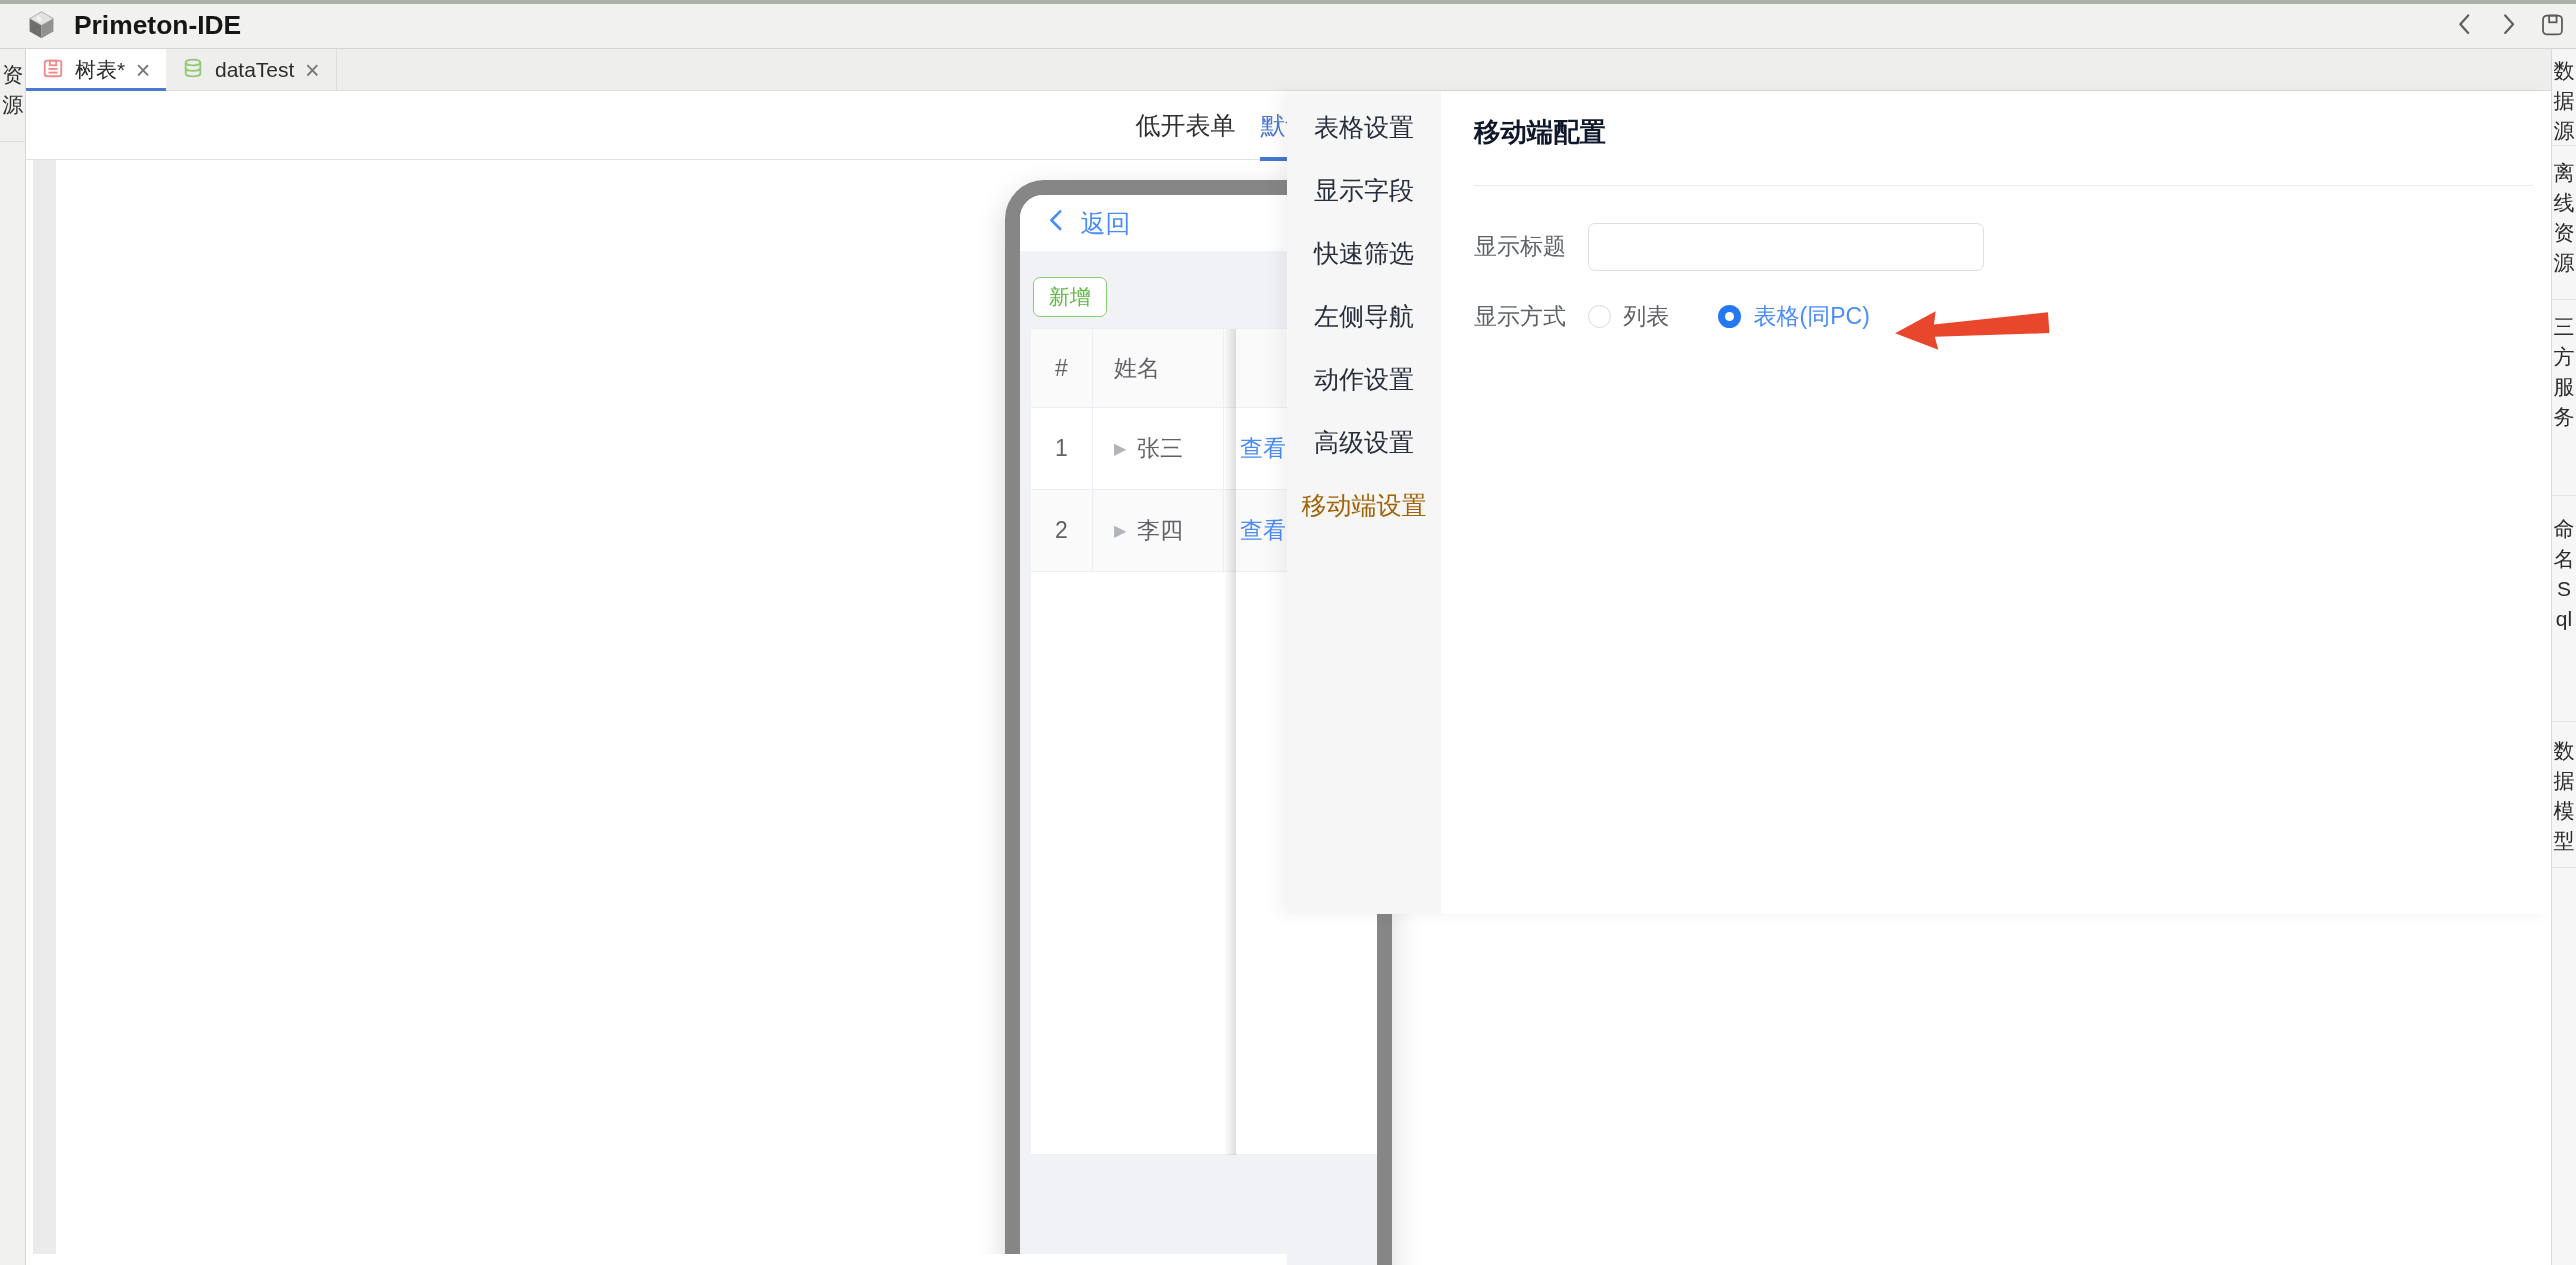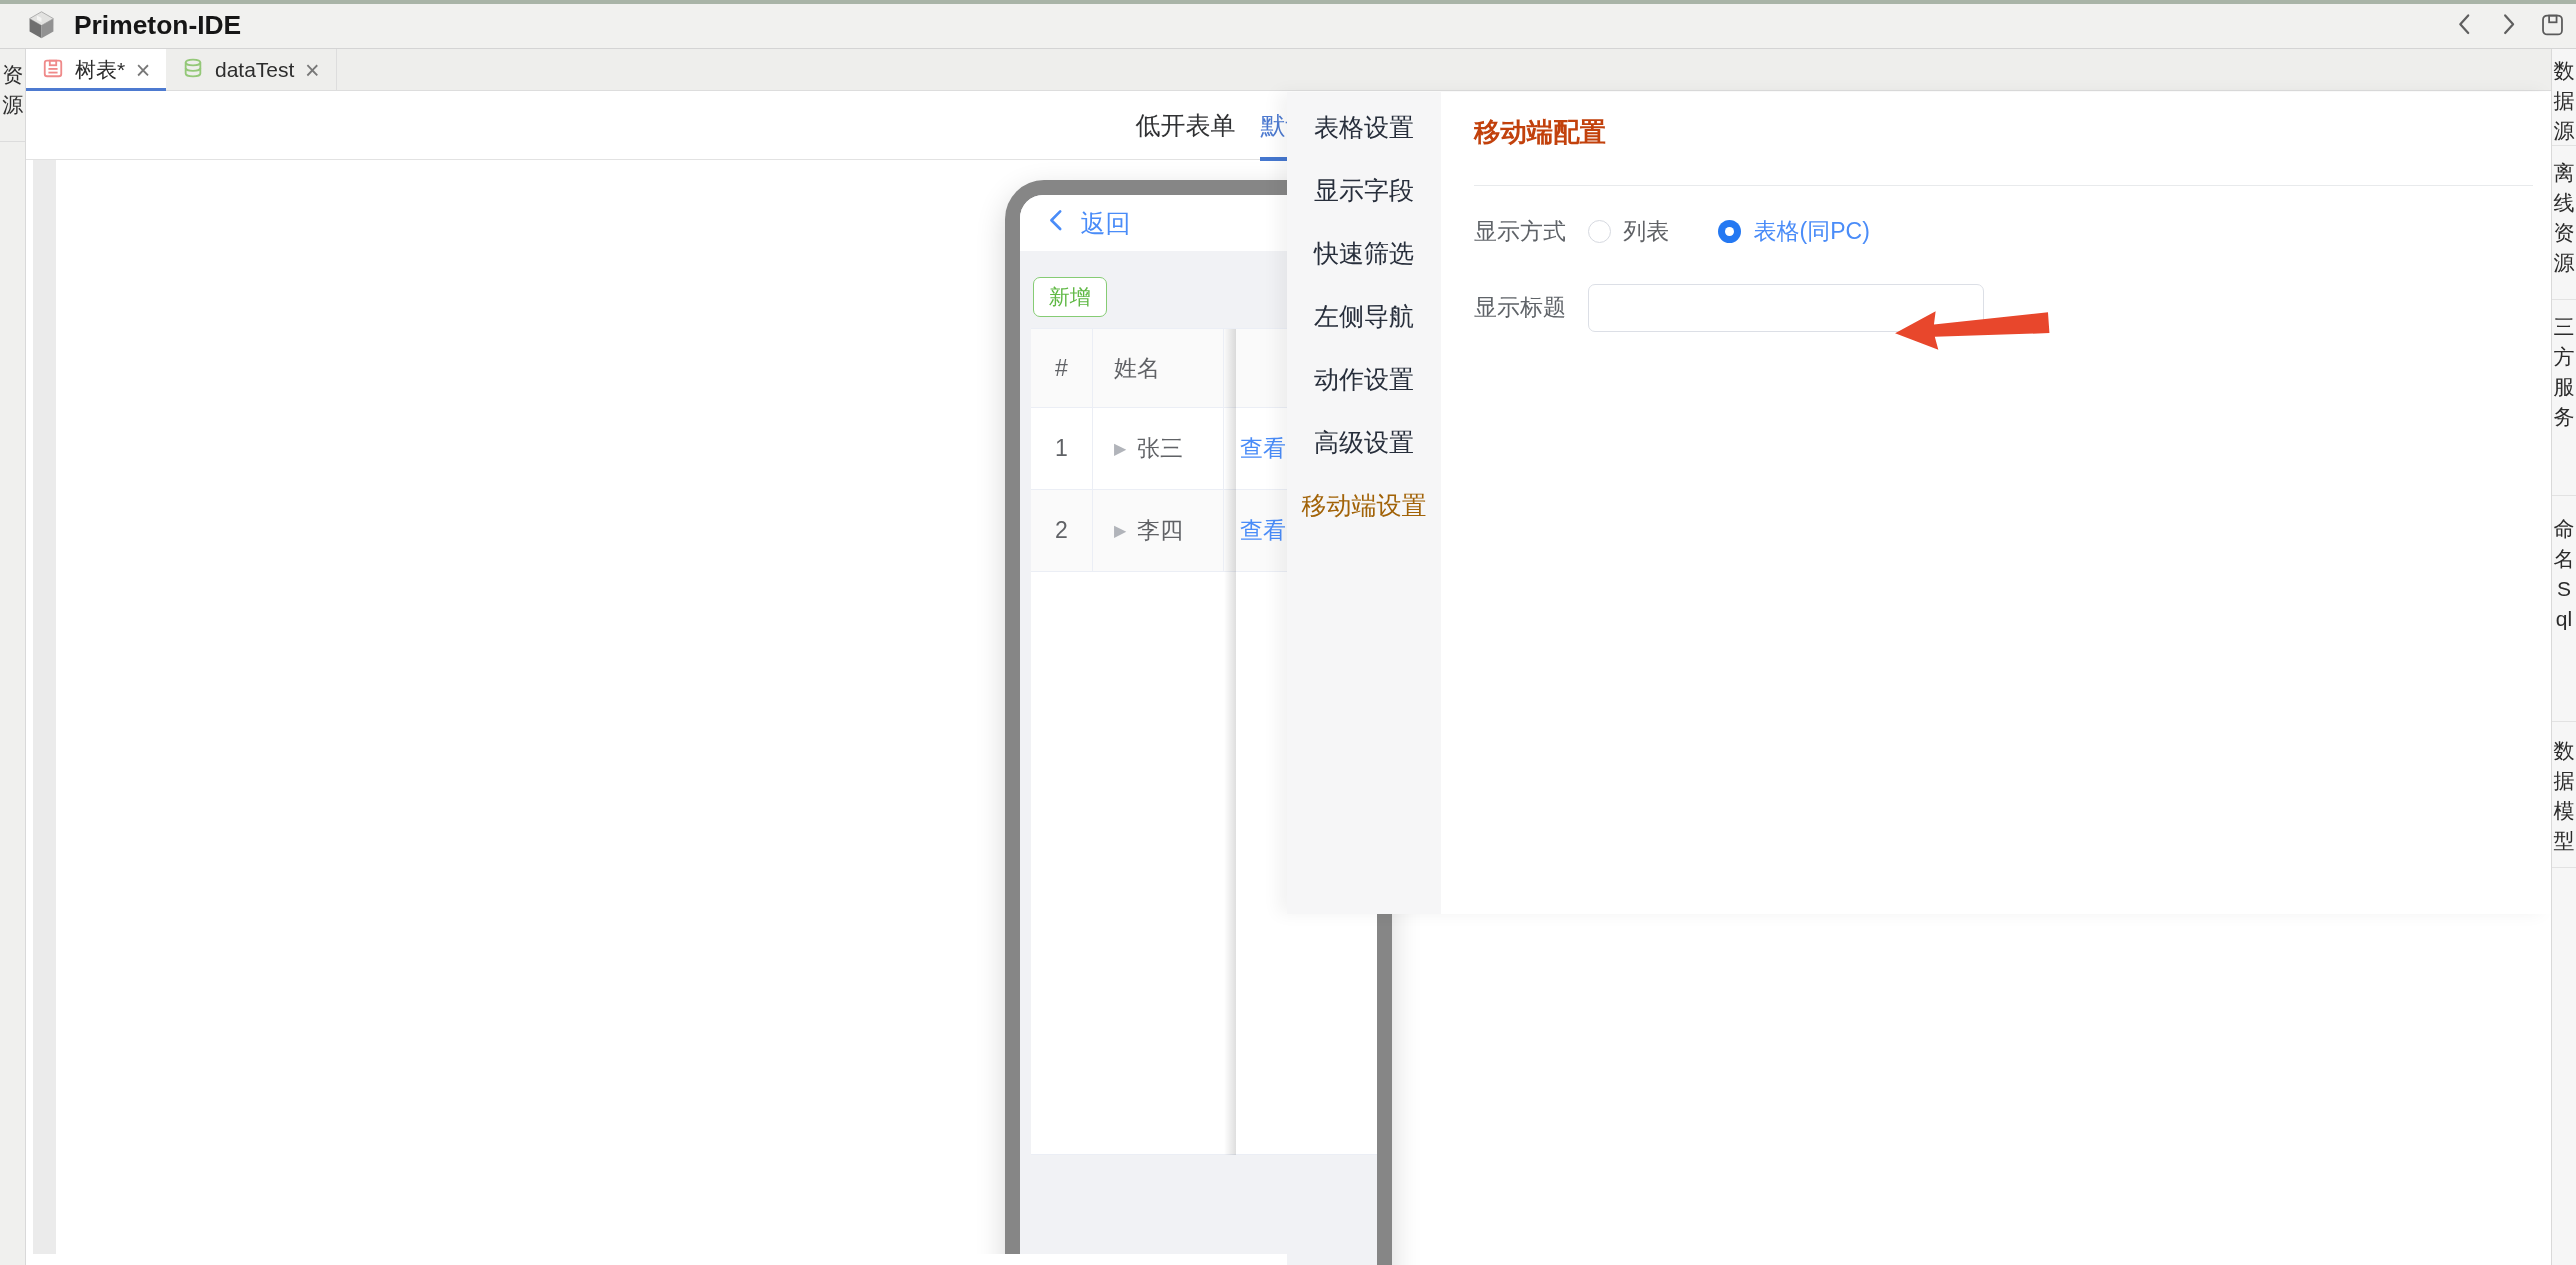--- a/index.html
+++ b/index.html
@@ -120,21 +120,21 @@
     position:absolute; left:1287px; top:92px; width:1264px; height:822px;
     display:flex; z-index:5; box-shadow:-8.8px 0 16px rgba(0,0,0,0.05);
   }
   .drawer-menu { width:154px; background:#f6f6f7; padding-top:3.5px; flex:none; }
   .dm-item {
     height:63px; display:flex; align-items:center; justify-content:center;
     font-size:25px; font-weight:500; color:#272e3b; cursor:default;
   }
   .dm-item.active { color:#a16207; }
   .drawer-content { flex:1; background:#fff; padding:23px 17.6px 0 33px; position:relative; }
-  .drawer-title { font-size:26.4px; font-weight:600; color:#c2410c; line-height:35px; }
+  .drawer-title { font-size:26.4px; font-weight:600; color:#0f172a; line-height:35px; }
   .divider { height:0.9px; background:#e8eaec; margin-top:35px; }
   .form-row { display:flex; align-items:center; margin-top:37px; }
   .form-row.mode { margin-top:30px; }
   .form-label { width:114px; font-size:23px; color:#5f6368; flex:none; }
   .text-input {
     width:396px; height:48px; border:1.8px solid #dcdfe6; border-radius:7px;
     background:#fff; font-size:23px; padding:0 14px; font-family:inherit; color:#333;
   }
   .radio { display:flex; align-items:center; gap:12.3px; font-size:23px; color:#606266; cursor:default; }
   .radio + .radio { margin-left:49px; }
@@ -271,35 +271,35 @@
     <div class="dm-item">显示字段</div>
     <div class="dm-item">快速筛选</div>
     <div class="dm-item">左侧导航</div>
     <div class="dm-item">动作设置</div>
     <div class="dm-item">高级设置</div>
     <div class="dm-item active">移动端设置</div>
   </div>
   <div class="drawer-content">
     <div class="drawer-title">移动端配置</div>
     <div class="divider"></div>
+    <div class="form-row">
+      <span class="form-label">显示标题</span>
+      <input class="text-input" type="text" value="" style="">
+    </div>
     <div class="form-row mode">
       <span class="form-label">显示方式</span>
       <span class="radio">
         <span class="radio-dot"></span>
         <span class="radio-label">列表</span>
       </span>
       <span class="radio checked">
         <span class="radio-dot"></span>
         <span class="radio-label">表格(同PC)</span>
       </span>
     </div>
-    <div class="form-row">
-      <span class="form-label">显示标题</span>
-      <input class="text-input" type="text" value="" style="">
-    </div>
     <div class="arrow-annotation">
       <svg width="158" height="42" viewBox="0 0 180 48">
         <polygon points="2,24 50,2 47,17 178,12 178,36 47,31 50,46" fill="#e8472c"></polygon>
       </svg>
     </div>
   </div>
 </div>
 
 <div class="right-sidebar">
   <div class="rs-item rs-1">

